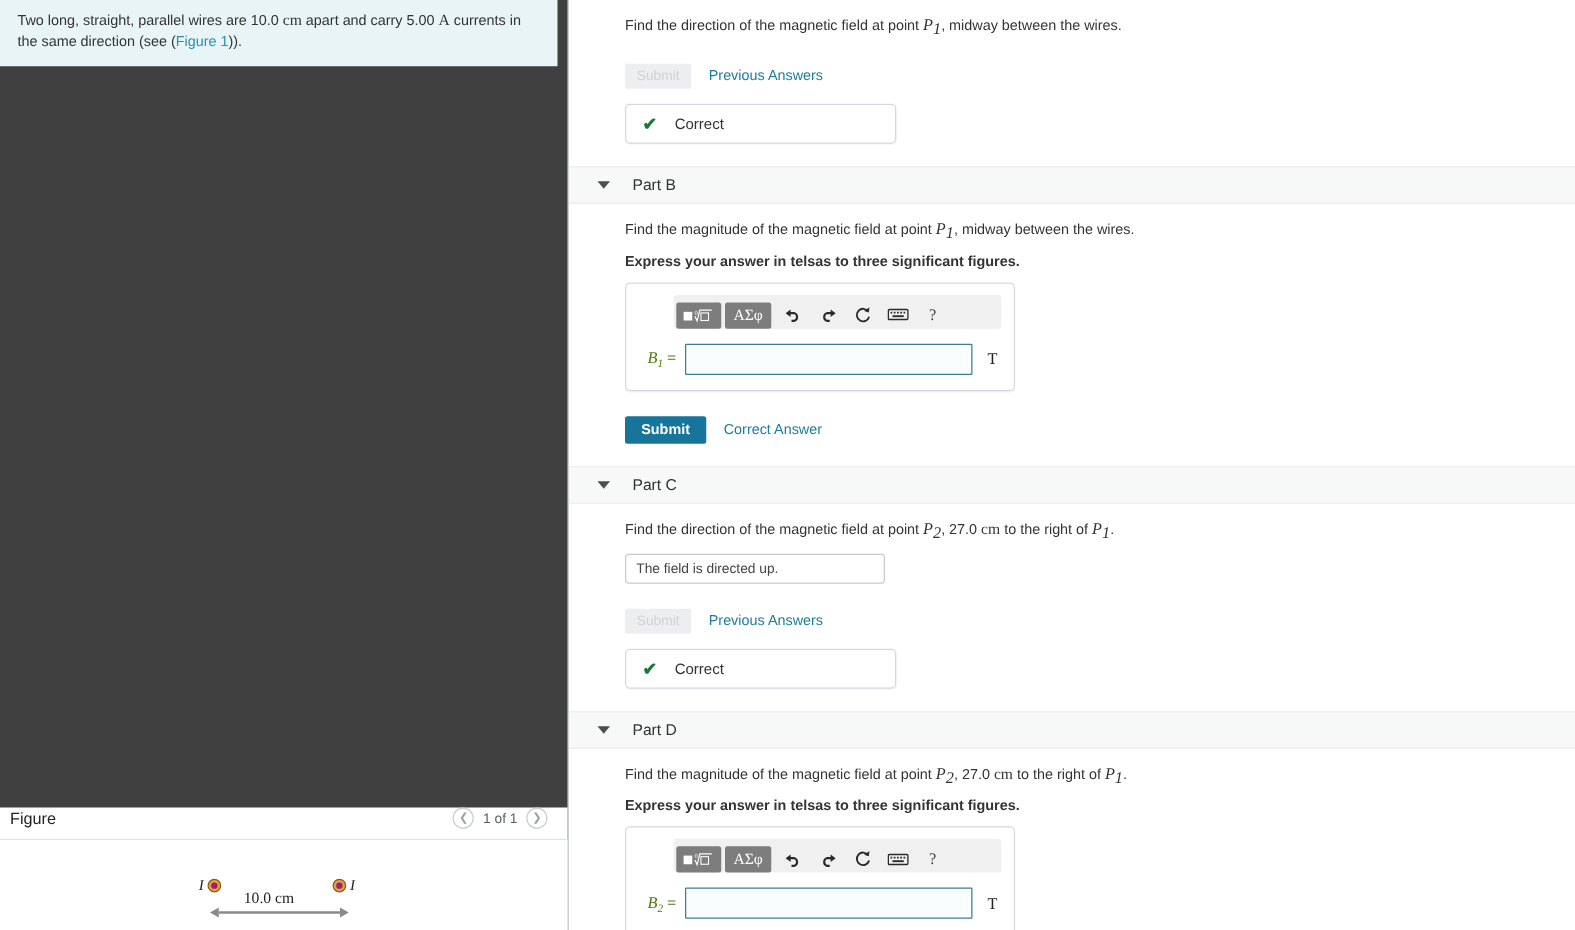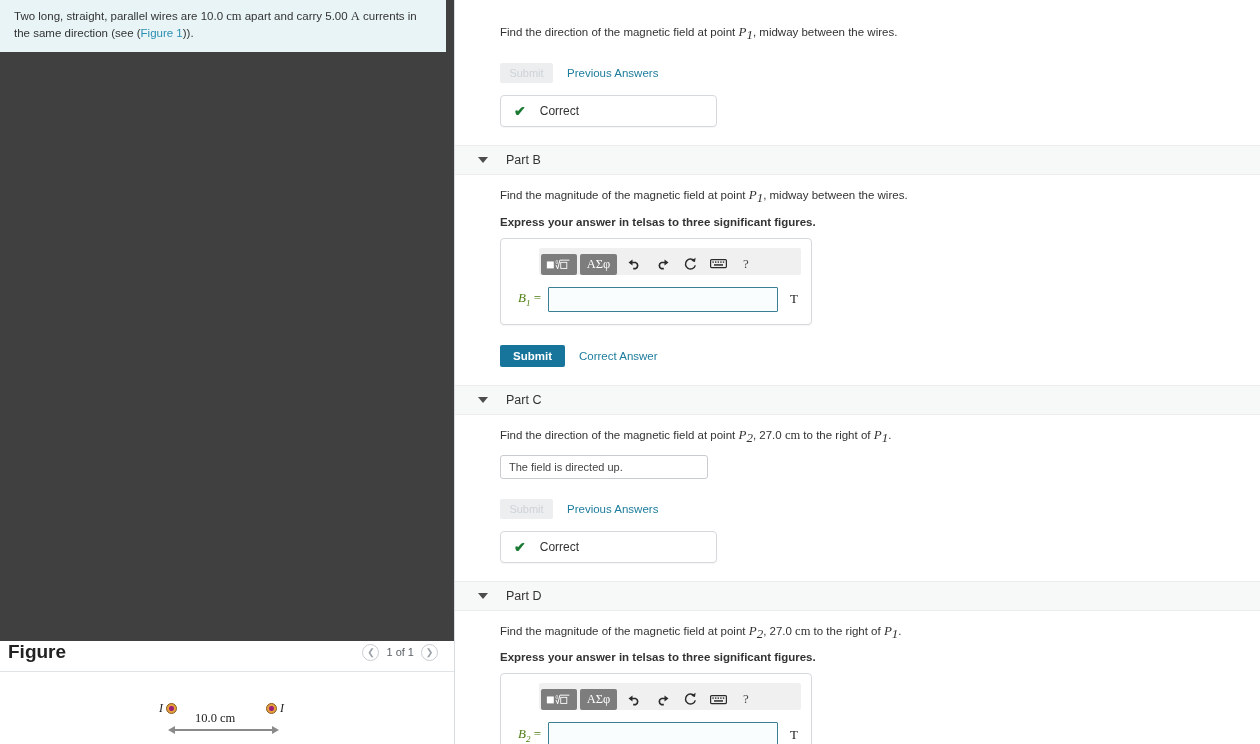--- a/index.html
+++ b/index.html
@@ -56,22 +56,22 @@
     background: #ffffff;
   }
   .figure-header {
     display: flex;
     align-items: center;
     justify-content: space-between;
     padding: 0 16px 8px 6px;
     border-bottom: 1px solid #e2e5e8;
   }
   .figure-title {
-    font-size: 19px;
-    font-weight: bold;
+    font-size: 13px;
+    font-weight: normal;
     color: #222;
     padding-left: 2px;
   }
   .figure-pager {
     display: flex;
     align-items: center;
     gap: 7px;
   }
   .pager-btn {
     width: 17px;
@@ -388,21 +388,21 @@
         <span class="dim-arrow" style="left:175px; top:57px; width:98px;"></span>
         <span class="arrow-head left" style="left:168px; top:54px;"></span>
         <span class="arrow-head right" style="left:272px; top:54px;"></span>
       </div>
     </div>
   </div>
 
   <div class="right-pane">
 
     <div class="part-section">
-      <div class="part-body" style="padding-top:24px;">
+      <div class="part-body" style="padding-top:12px;">
         <p class="question-text">
           <span>Find the direction of the magnetic field at point </span><span class="m">P</span><span class="m sub">1</span><span>, midway between the wires.</span>
         </p>
         <div class="btn-row">
           <button class="btn-submit-disabled">Submit</button>
           <span class="link-prev">Previous Answers</span>
         </div>
         <div class="status-box">
           <span class="check-icon">✔</span>
           <span class="status-label">Correct</span>

